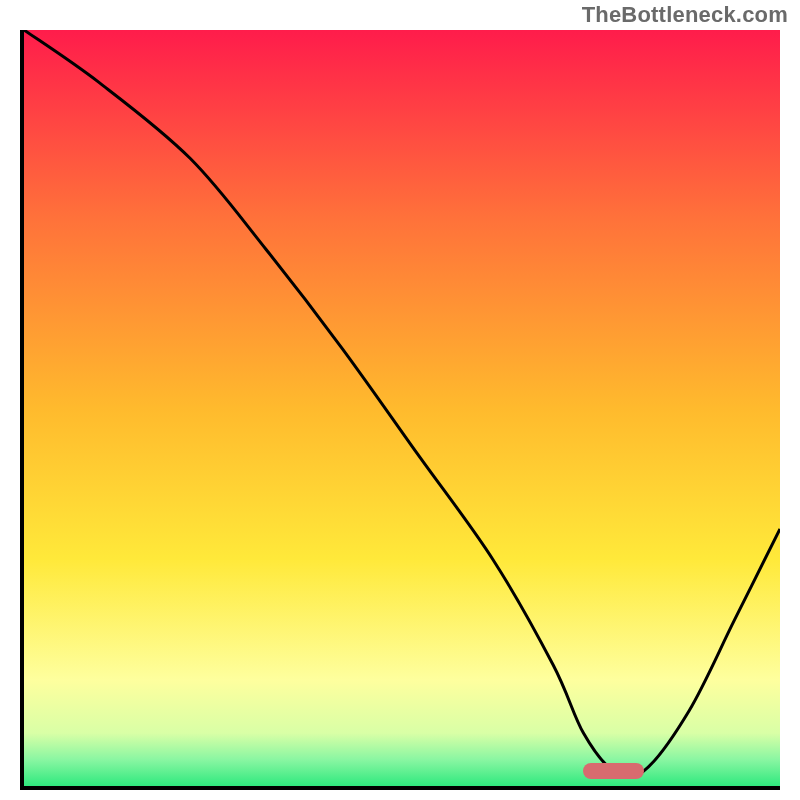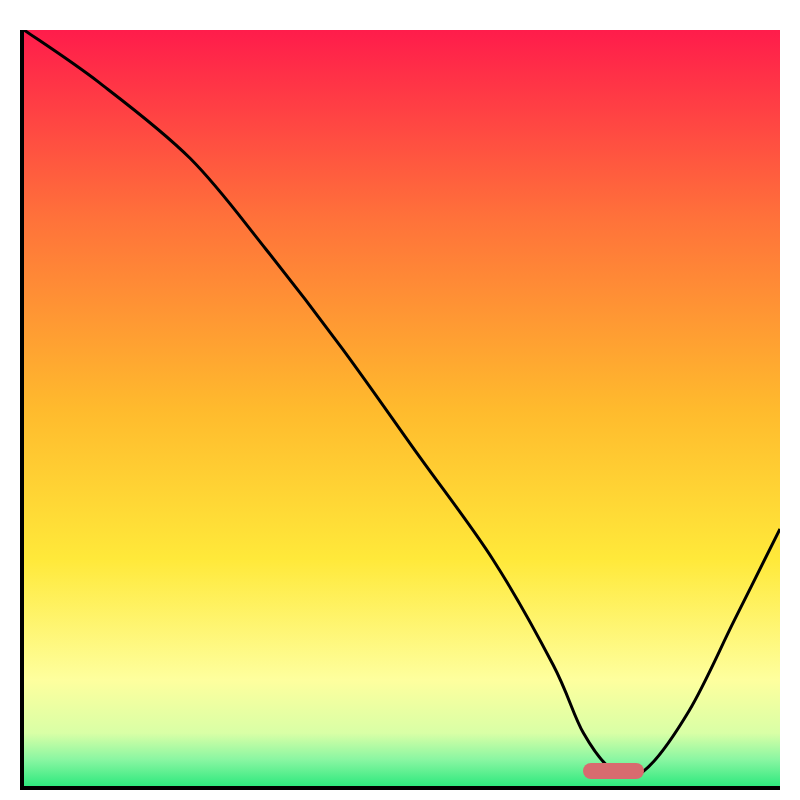--- a/index.html
+++ b/index.html
@@ -53,20 +53,21 @@
     z-index: 2;
     border-radius: 9px;
     background: #d86b6f;
   }
 </style>
 </head>
 <body>
 
 <div class="page">
 
+  <div class="watermark">TheBottleneck.com</div>
 
   <div class="plot-frame">
 
     <svg class="gradient-bg" viewBox="0 0 100 100" preserveAspectRatio="none">
         <defs>
           <linearGradient id="bg-grad" x1="0" y1="0" x2="0" y2="1">
             <stop offset="0%" stop-color="#ff1c4b"></stop>
             <stop offset="25%" stop-color="#ff723a"></stop>
             <stop offset="50%" stop-color="#ffba2d"></stop>
             <stop offset="70%" stop-color="#ffe93a"></stop>

